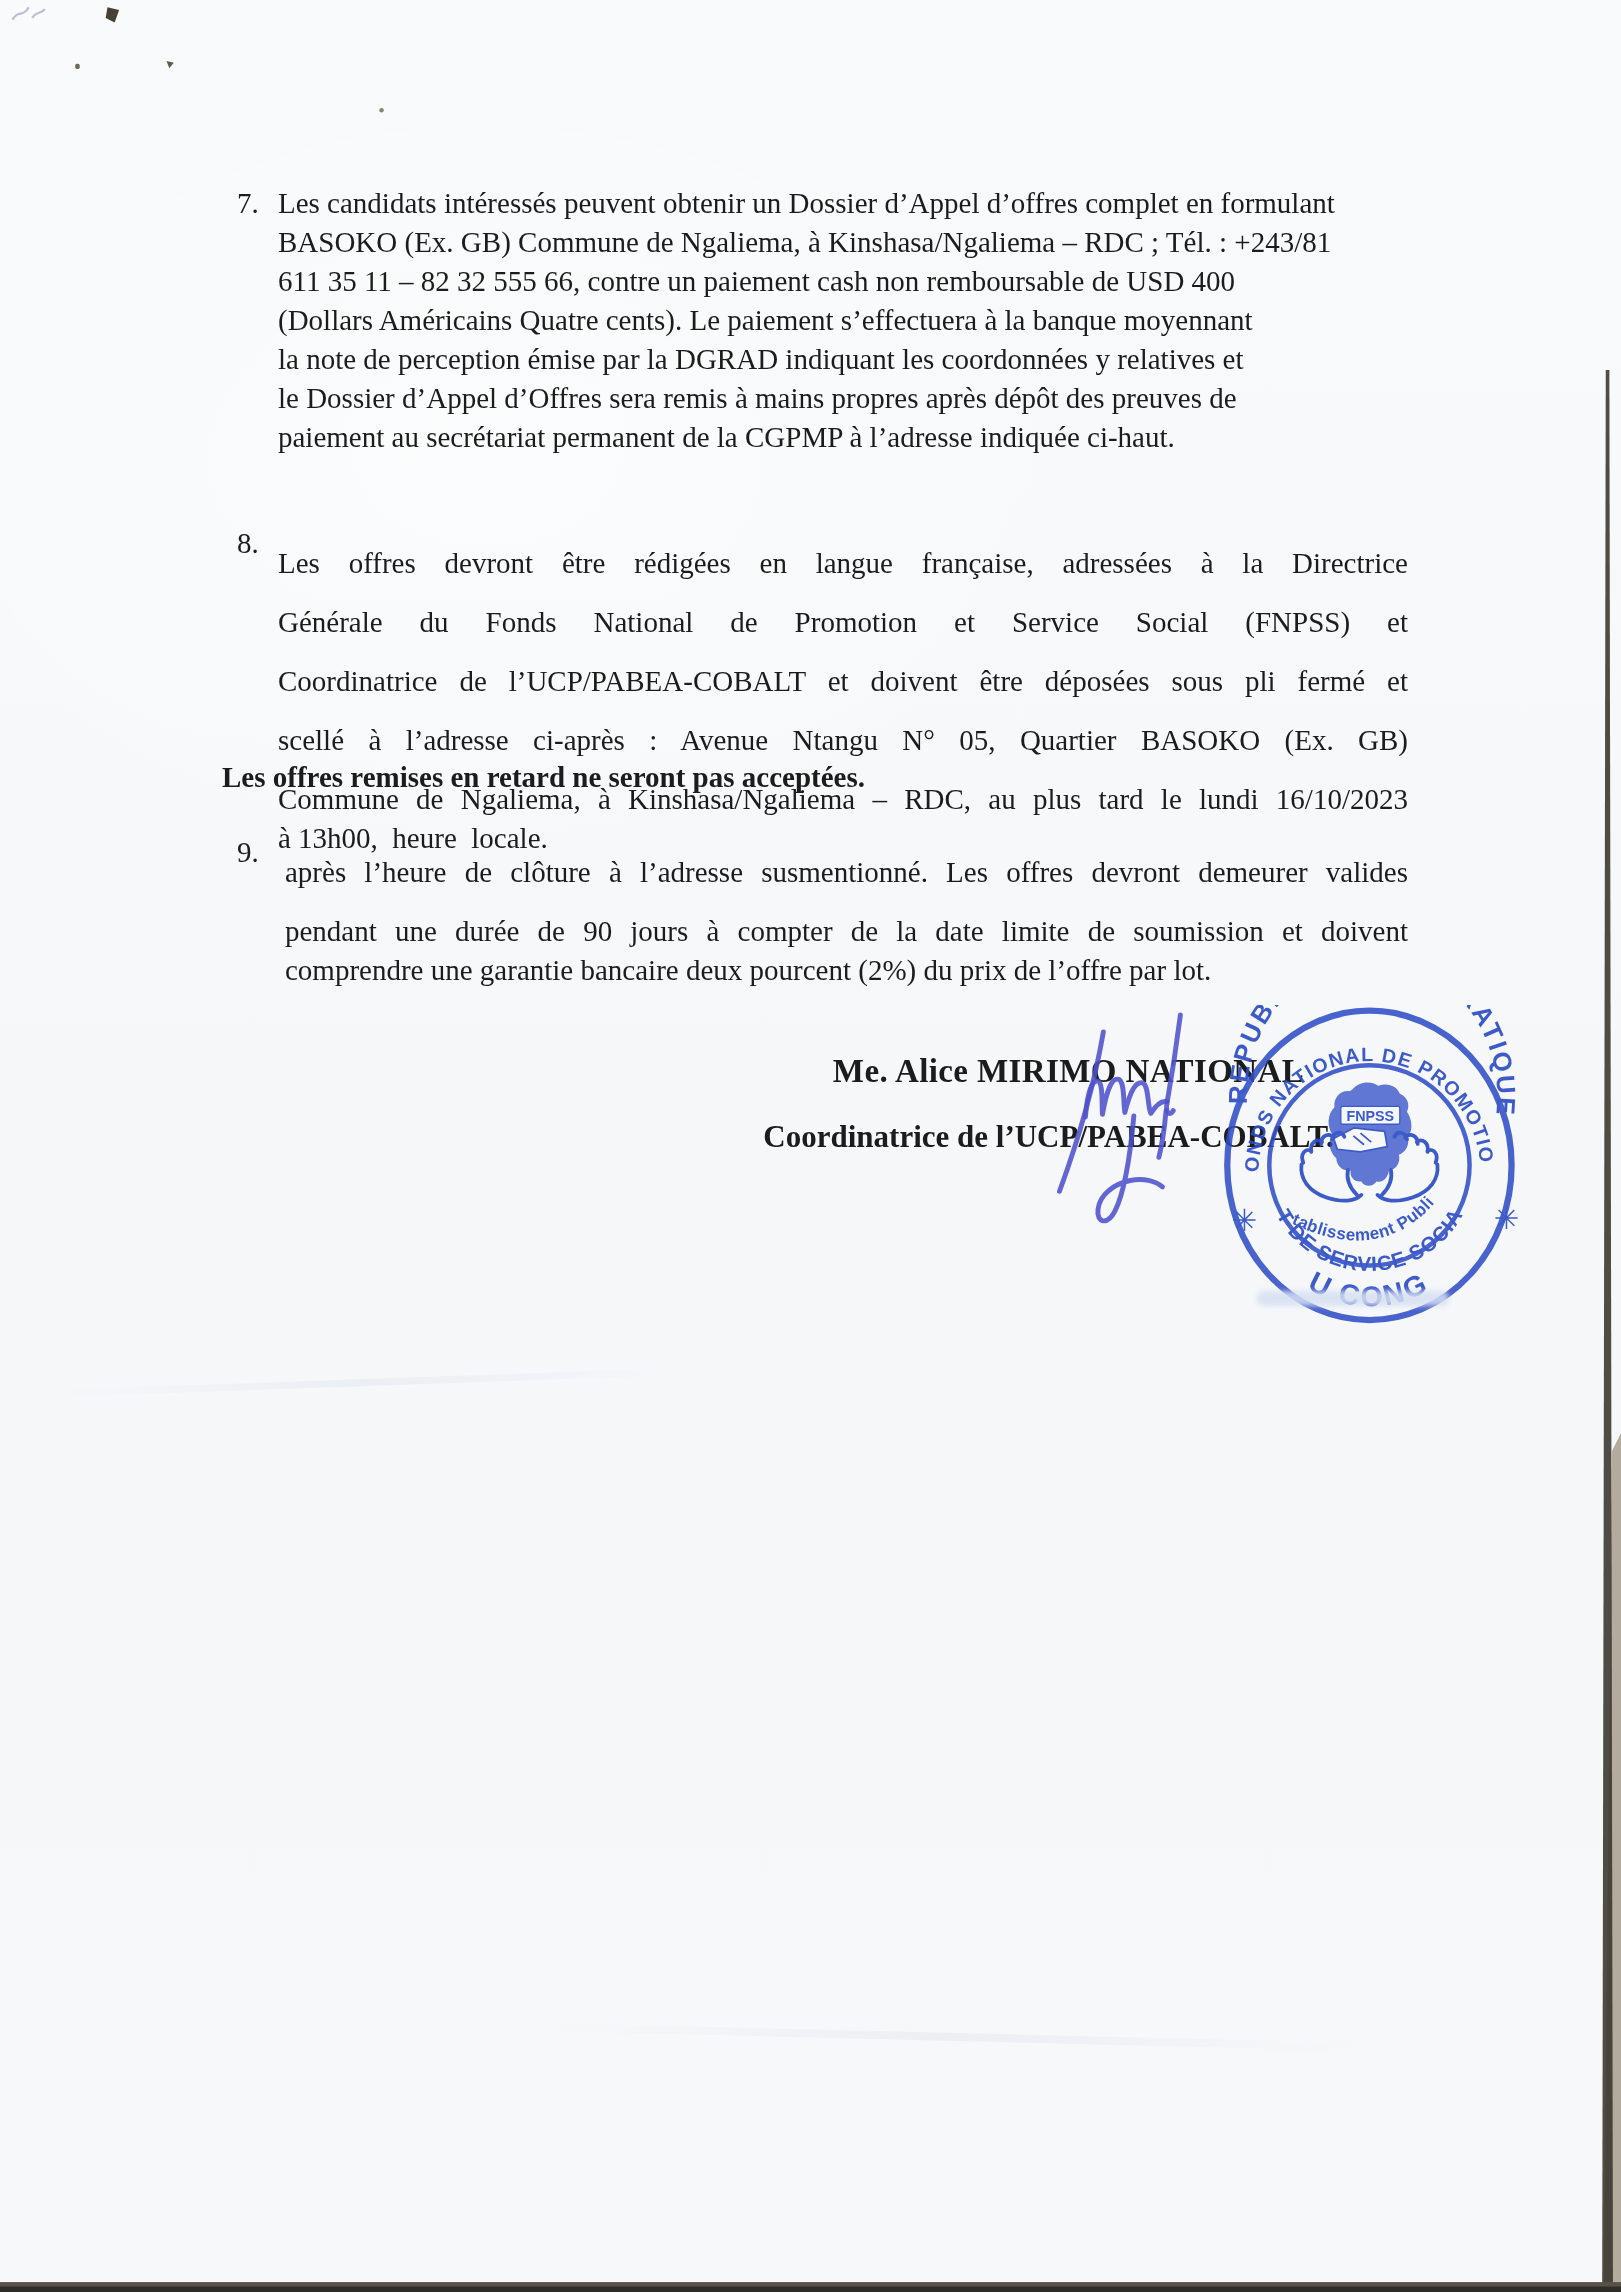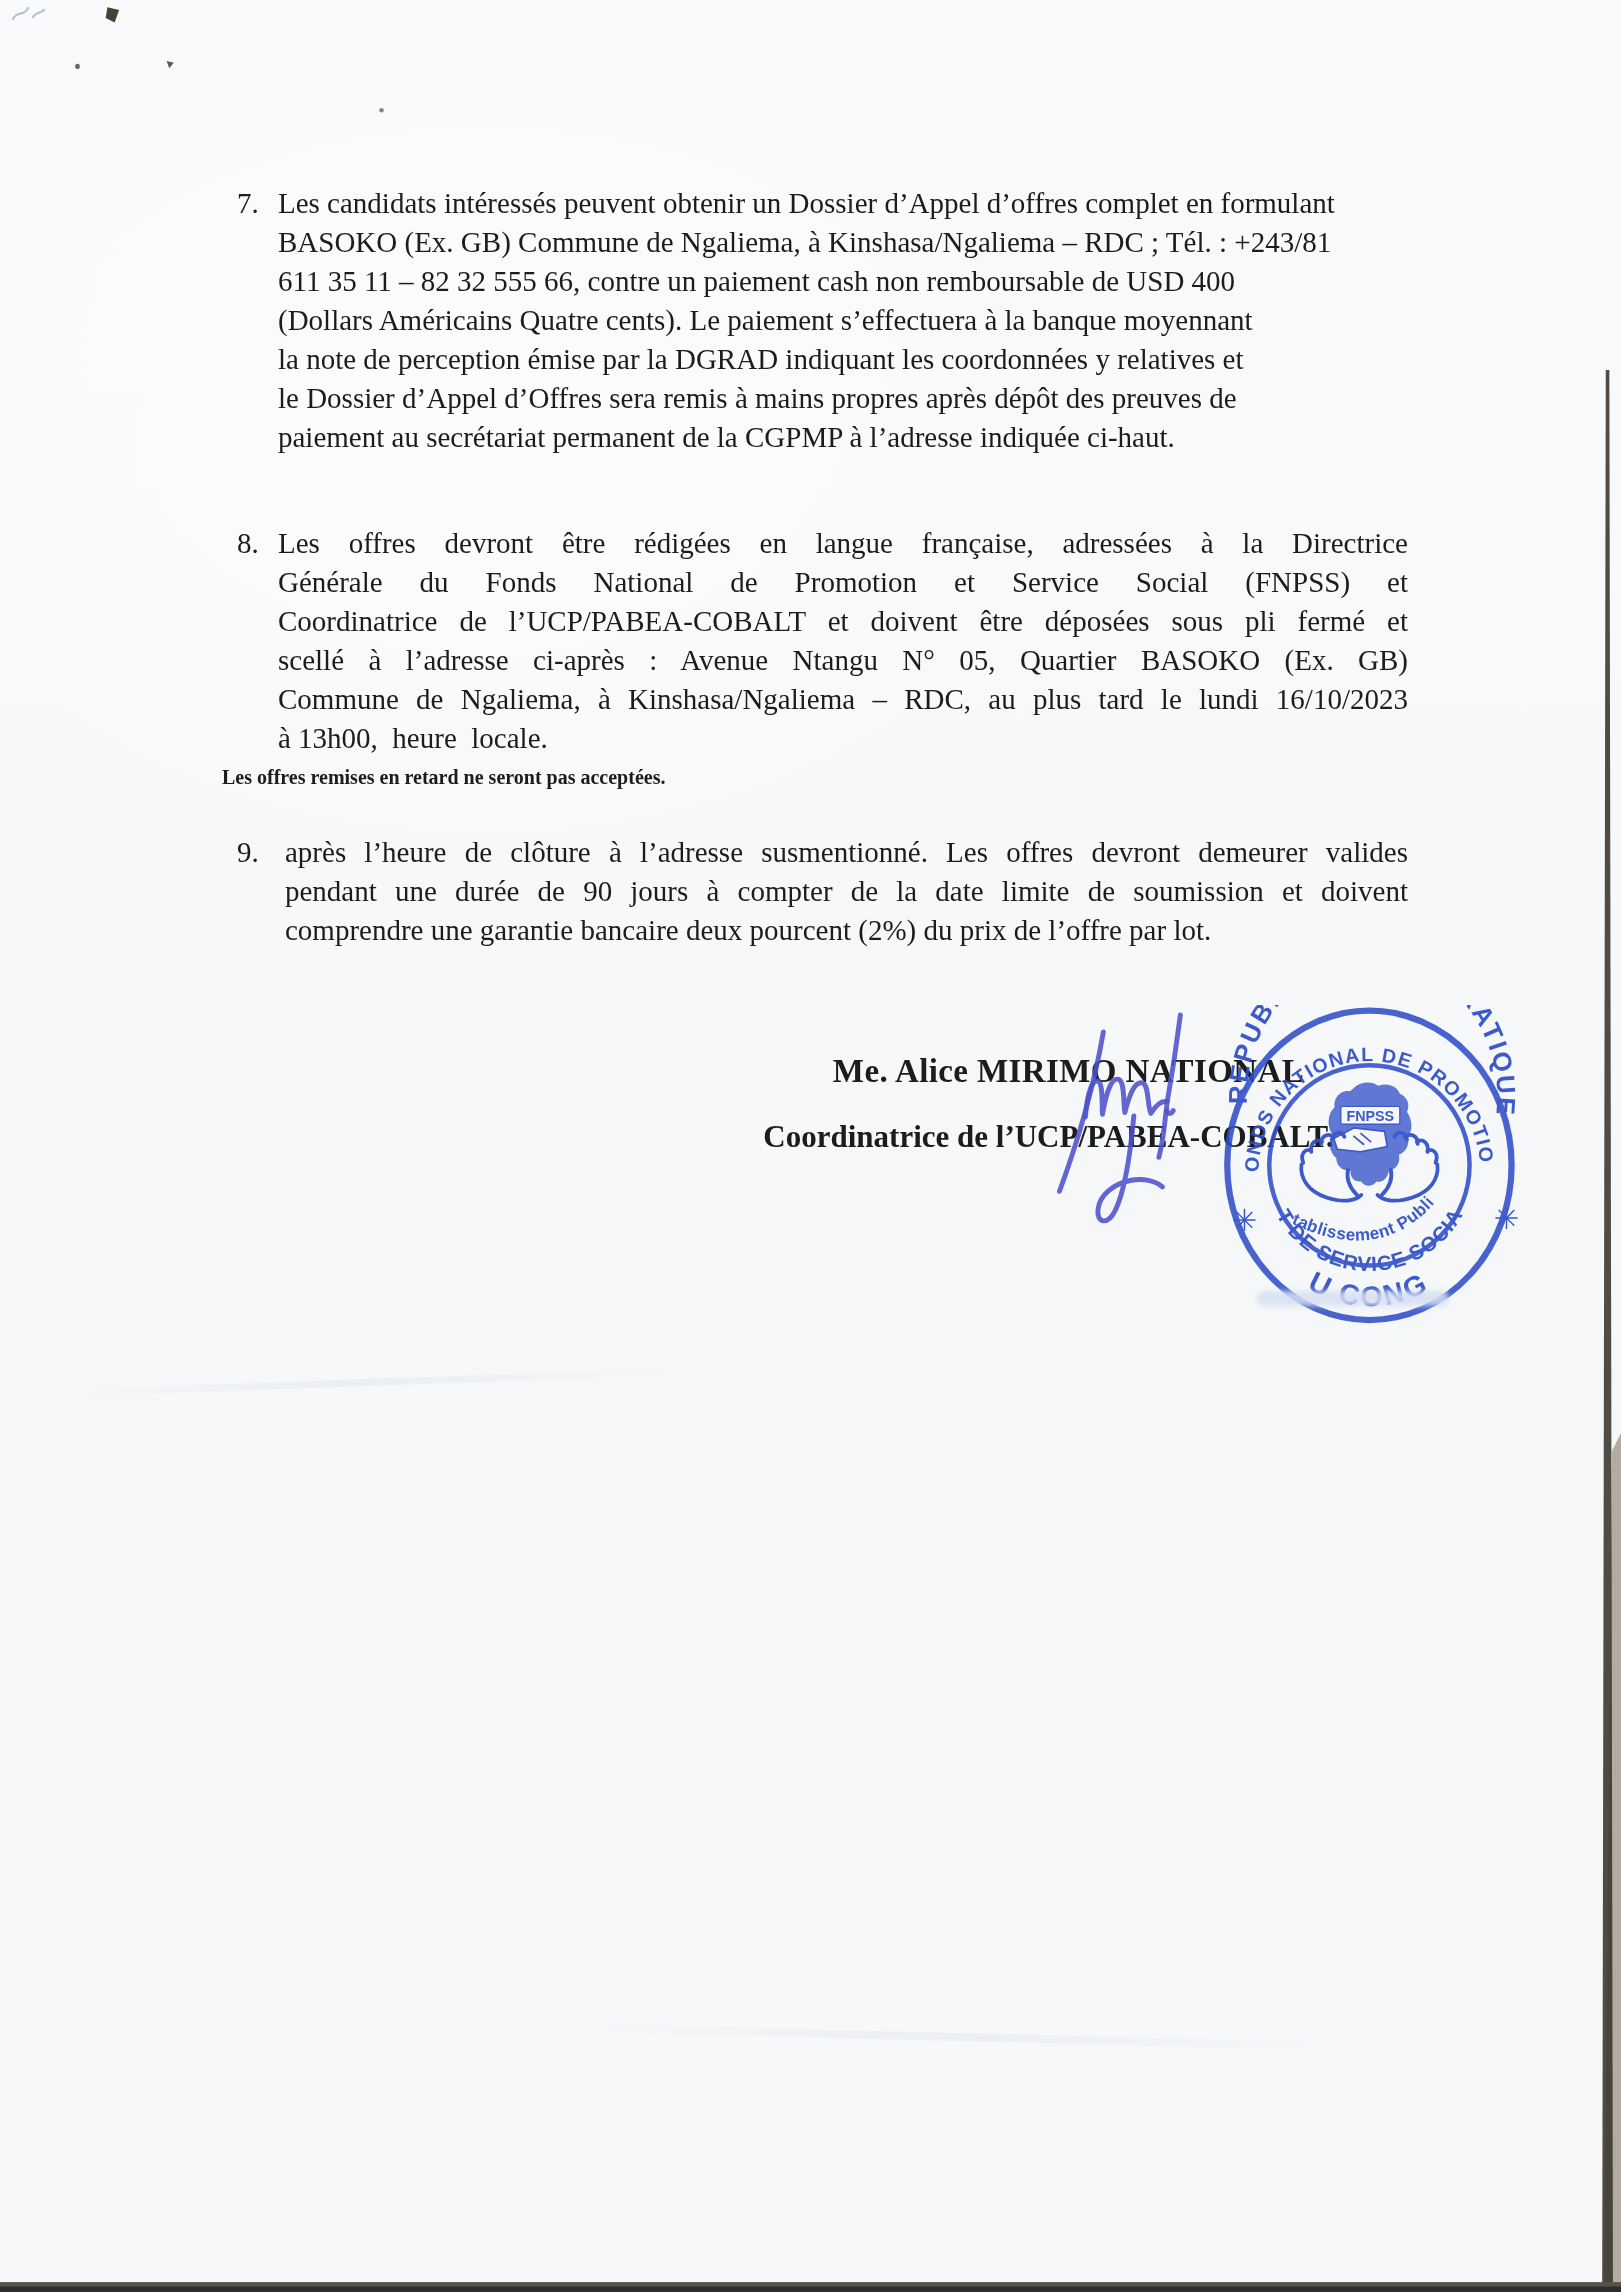--- a/index.html
+++ b/index.html
@@ -14,25 +14,25 @@
     color:#1c1c1c;
   }
   .num{
     position:absolute;left:237px;width:40px;
     font-size:29px;line-height:39px;
   }
   .body-col{position:absolute;left:278px;width:1130px;font-size:29px;line-height:39px;}
   .body-col.indent9{left:285px;width:1123px;}
   .line{white-space:normal;}
   .ll{text-align:left;white-space:pre-wrap;}
-  .jl{text-align:justify;text-align-last:justify;}
+  .jl{text-align:justify;text-align-last:justify;margin-top:20px;}
   .b{font-weight:normal;}
   .late{
     position:absolute;left:222px;top:758px;
-    font-size:20px;line-height:39px;font-weight:bold;white-space:pre-wrap;
+    font-size:29px;line-height:39px;font-weight:bold;white-space:pre-wrap;
   }
   .sig-name{
     position:absolute;left:811px;top:1053px;width:515px;
     text-align:center;font-size:33px;font-weight:bold;letter-spacing:0.4px;
   }
   .sig-title{
     position:absolute;left:744px;top:1119px;width:609px;
     text-align:center;font-size:31px;font-weight:bold;
   }
   .stamp-svg{position:absolute;left:1221px;top:1005px;width:304px;height:327px;opacity:.92;}

